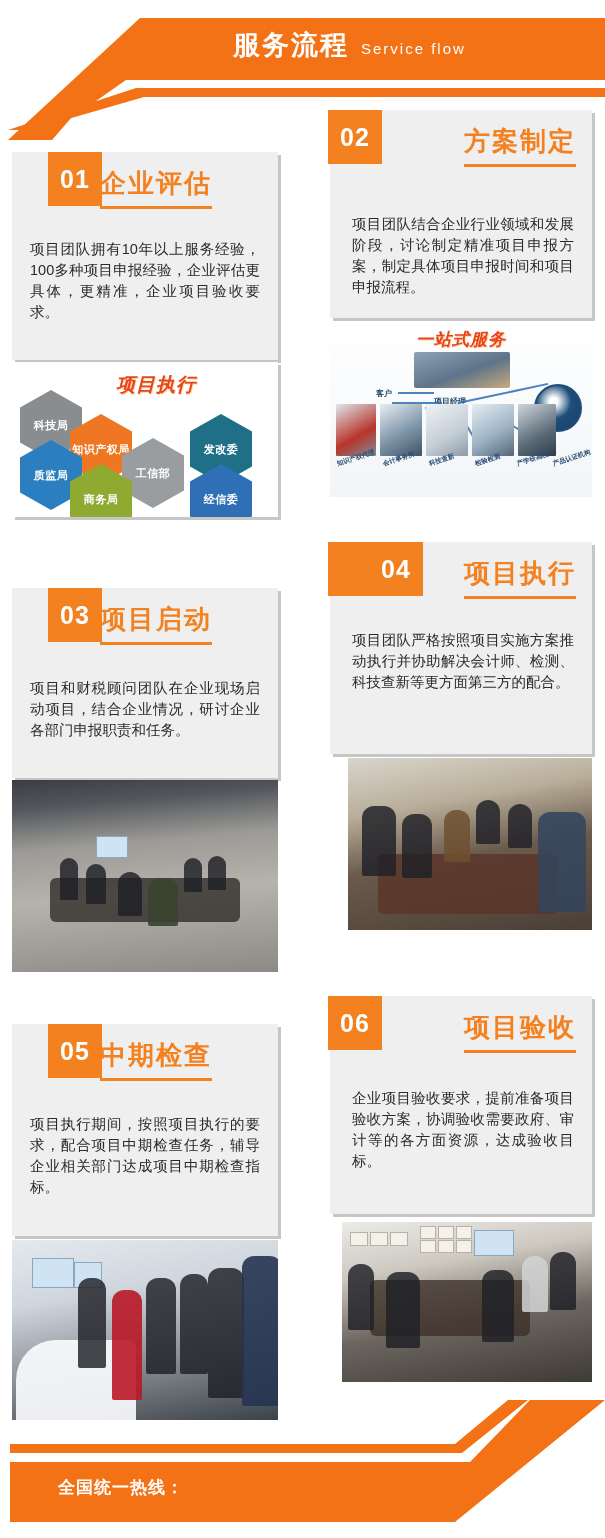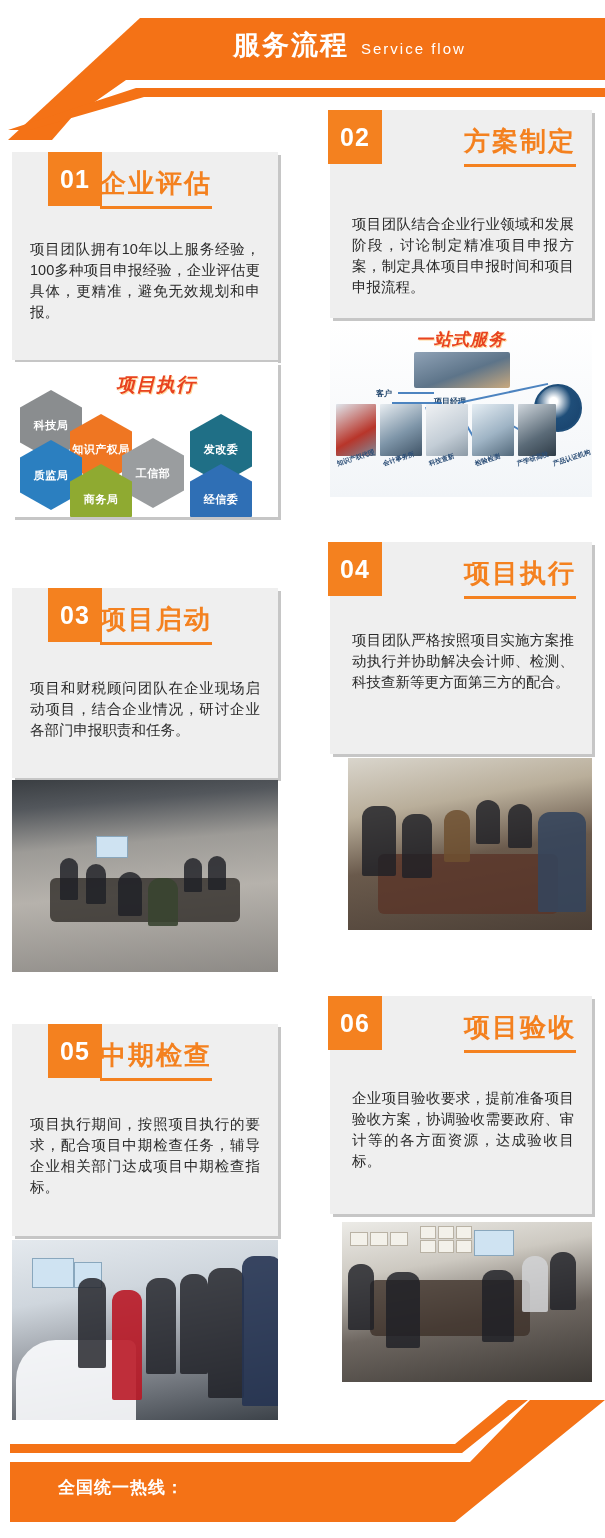--- a/index.html
+++ b/index.html
@@ -123,21 +123,21 @@
   #img-02 { left: 330px; top: 322px; width: 262px; height: 175px; }
 
   
   #card-03 { left: 12px; top: 588px; width: 266px; height: 190px; }
   #card-03 .title-wrap { position: absolute; left: 88px; top: 14px; }
   #card-03 .card-body { position: absolute; left: 18px; top: 90px; width: 230px; }
   #img-03 { left: 12px; top: 780px; width: 266px; height: 192px; }
 
   
   #card-04 { left: 330px; top: 542px; width: 262px; height: 212px; }
-  #card-04 .badge { left: -38px; }
+  #card-04 .badge { left: -38px; padding-left: 41px; }
   #card-04 .title-wrap { position: absolute; right: 16px; top: 14px; }
   #card-04 .card-body { position: absolute; left: 22px; top: 88px; width: 222px; }
   #img-04 { left: 348px; top: 758px; width: 244px; height: 172px; }
 
   
   #card-05 { left: 12px; top: 1024px; width: 266px; height: 212px; }
   #card-05 .title-wrap { position: absolute; left: 88px; top: 14px; }
   #card-05 .card-body { position: absolute; left: 18px; top: 90px; width: 230px; }
   #img-05 { left: 12px; top: 1240px; width: 266px; height: 180px; }
 
@@ -253,21 +253,21 @@
     <span class="hdr-en">Service flow</span>
   </div>
 </div>
 
 <div class="card" id="card-01">
   <div class="badge">01</div>
   <div class="title-wrap">
     <div class="card-title">企业评估</div>
     <div class="title-rule"></div>
   </div>
-  <div class="card-body">项目团队拥有10年以上服务经验，100多种项目申报经验，企业评估更具体，更精准，避免无效规划和申报。</div>
+  <div class="card-body">项目团队拥有10年以上服务经验，100多种项目申报经验，企业评估更具体，更精准，企业项目验收要求。</div>
 </div>
 
 <div id="hex-panel">
   <div class="hex-title">项目执行</div>
   <div class="hex" style="left:8px; top:28px;  background:#8a8d8f;">
       <span>科技局</span>
     </div>
   <div class="hex" style="left:58px; top:52px; background:#ef7622;">
       <span>知识产权局</span>
     </div>

